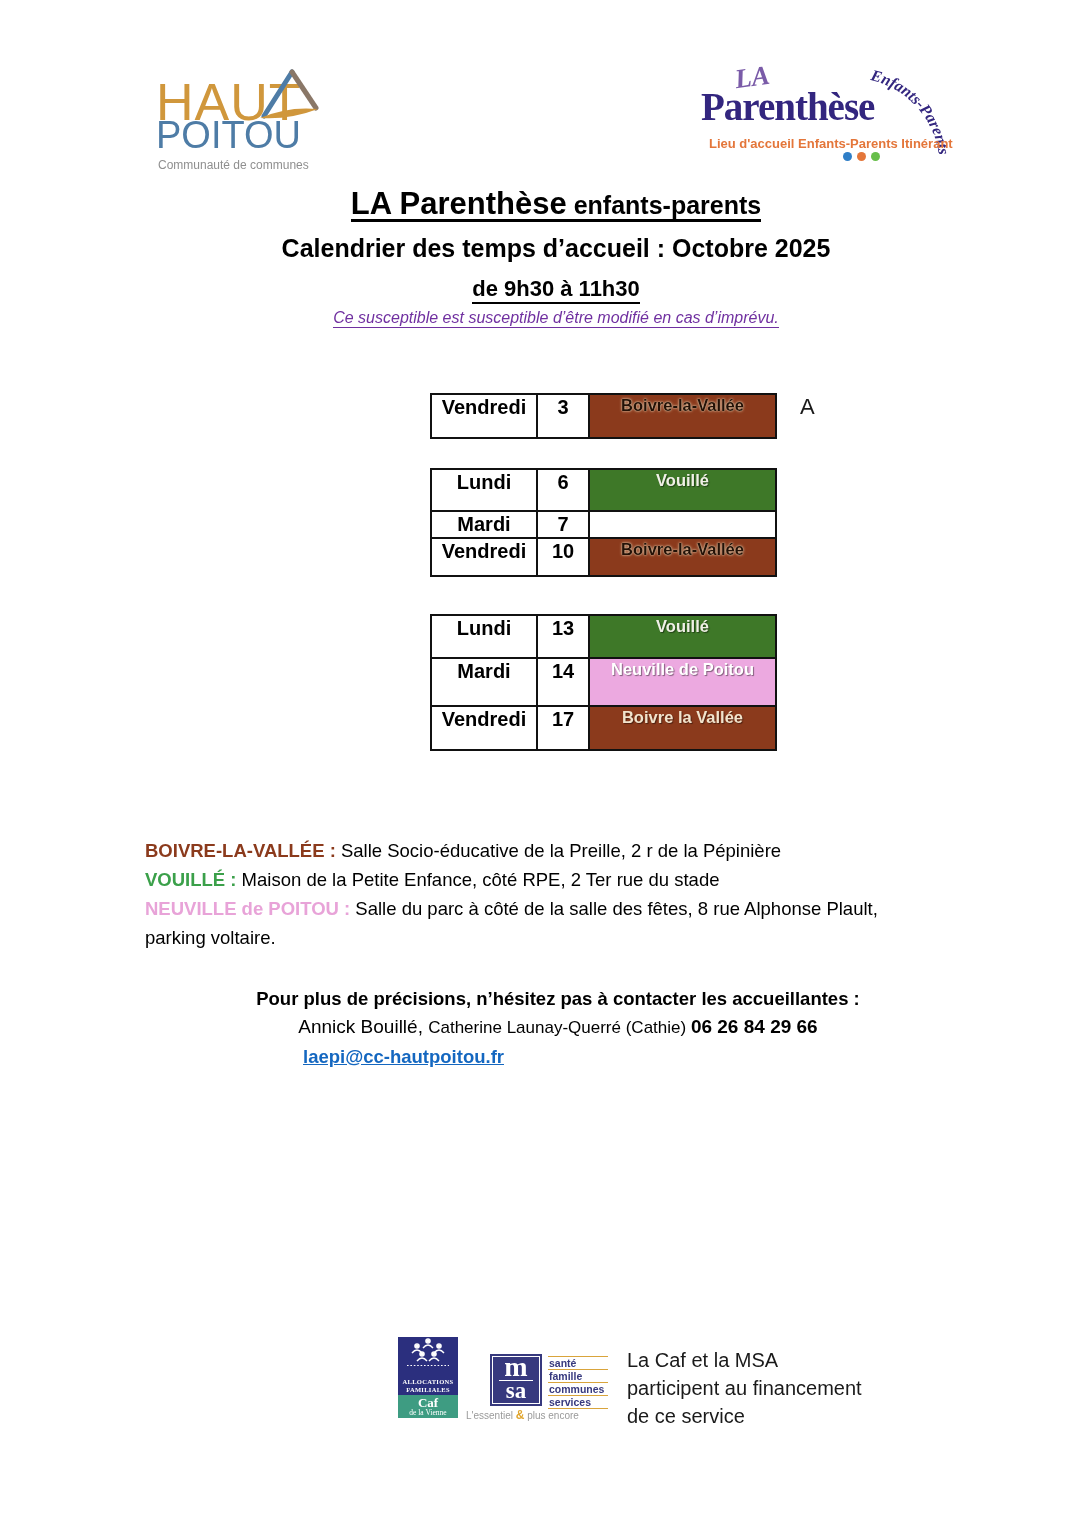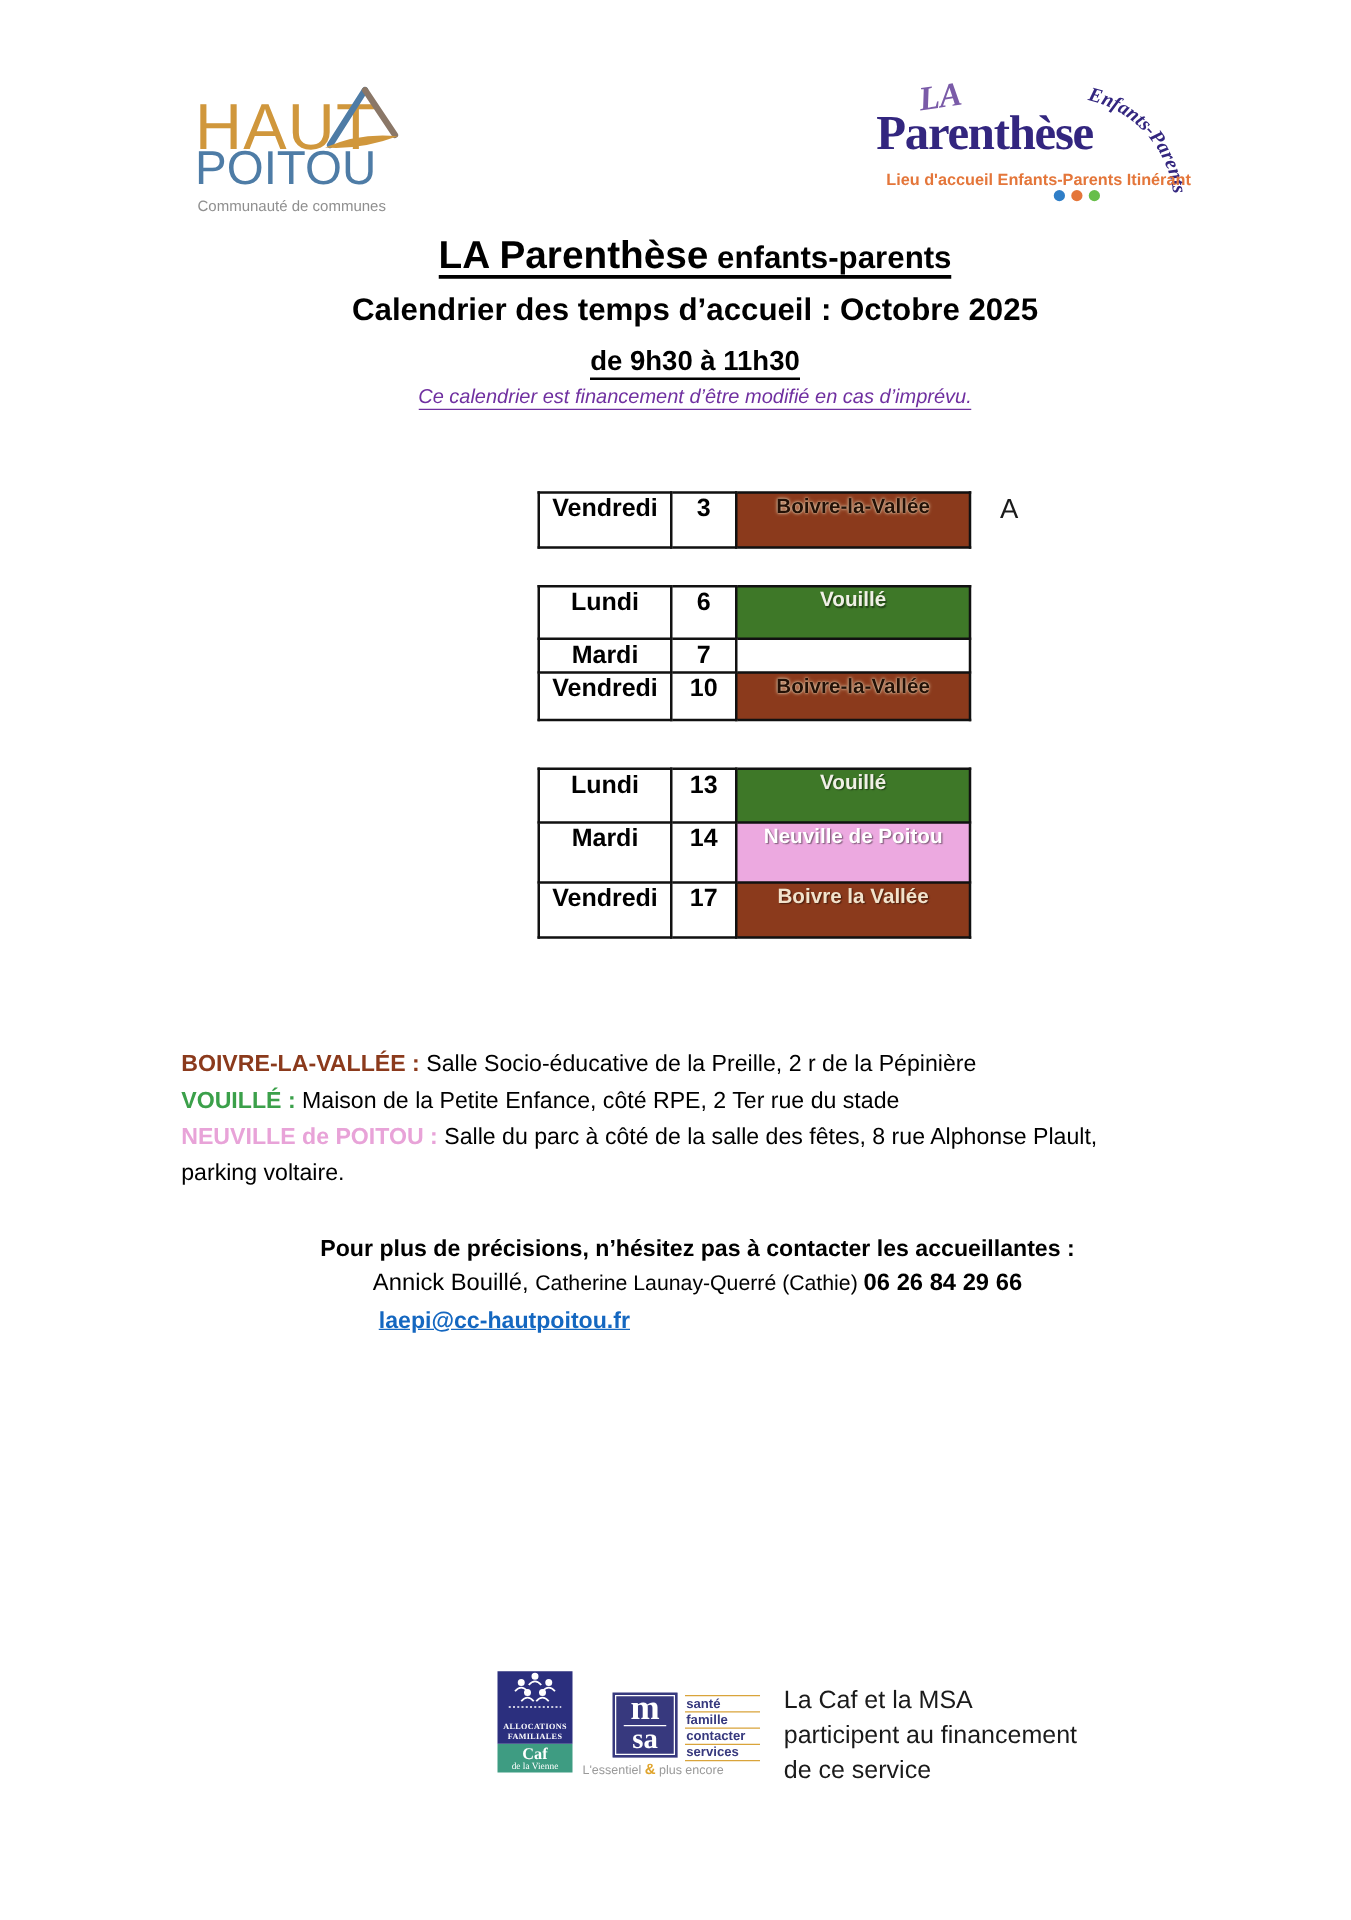--- a/index.html
+++ b/index.html
@@ -118,21 +118,21 @@
         <i style="background:#67BE4A"></i>
     </div>
   </div>
 
   <div class="titles">
     <div class="t-main">
       <span class="u"><span class="big">LA Parenthèse</span><span class="small"> enfants-parents</span></span>
     </div>
     <div class="t-cal">Calendrier des temps d’accueil : Octobre 2025</div>
     <div class="t-hours"><span class="u">de 9h30 à 11h30</span></div>
-    <div class="t-notice"><span class="u">Ce calendrier est financement d’être modifié en cas d’imprévu.</span></div>
+    <div class="t-notice"><span class="u">Ce susceptible est susceptible d’être modifié en cas d’imprévu.</span></div>
   </div>
 
   <table class="cal t1">
     <tbody>
         <tr style="height:44px">
       <td class="day">Vendredi</td>
       <td class="num">3</td>
       <td class="loc" style="background: rgb(139, 58, 28); color: rgb(36, 17, 6); text-shadow: rgba(247, 229, 197, 0.95) 0px 0px 3px, rgba(247, 229, 197, 0.9) 0px 0px 1px;">Boivre-la-Vallée</td>
     </tr>
   </tbody>
@@ -231,21 +231,21 @@
   </div>
 
   <div class="msa">
     <div class="msa-sq">
       <span class="msa-m">m</span>
       <span class="msa-sa">sa</span>
     </div>
     <div class="msa-col">
       <div>santé</div>
       <div>famille</div>
-      <div>contacter</div>
+      <div>communes</div>
       <div>services</div>
     </div>
     <div class="msa-tag">
       <span>L'essentiel </span><span class="amp">&amp;</span><span> plus encore</span>
     </div>
   </div>
 
   <div class="fin-text">
     <div>La Caf et la MSA</div>
     <div>participent au financement</div>

